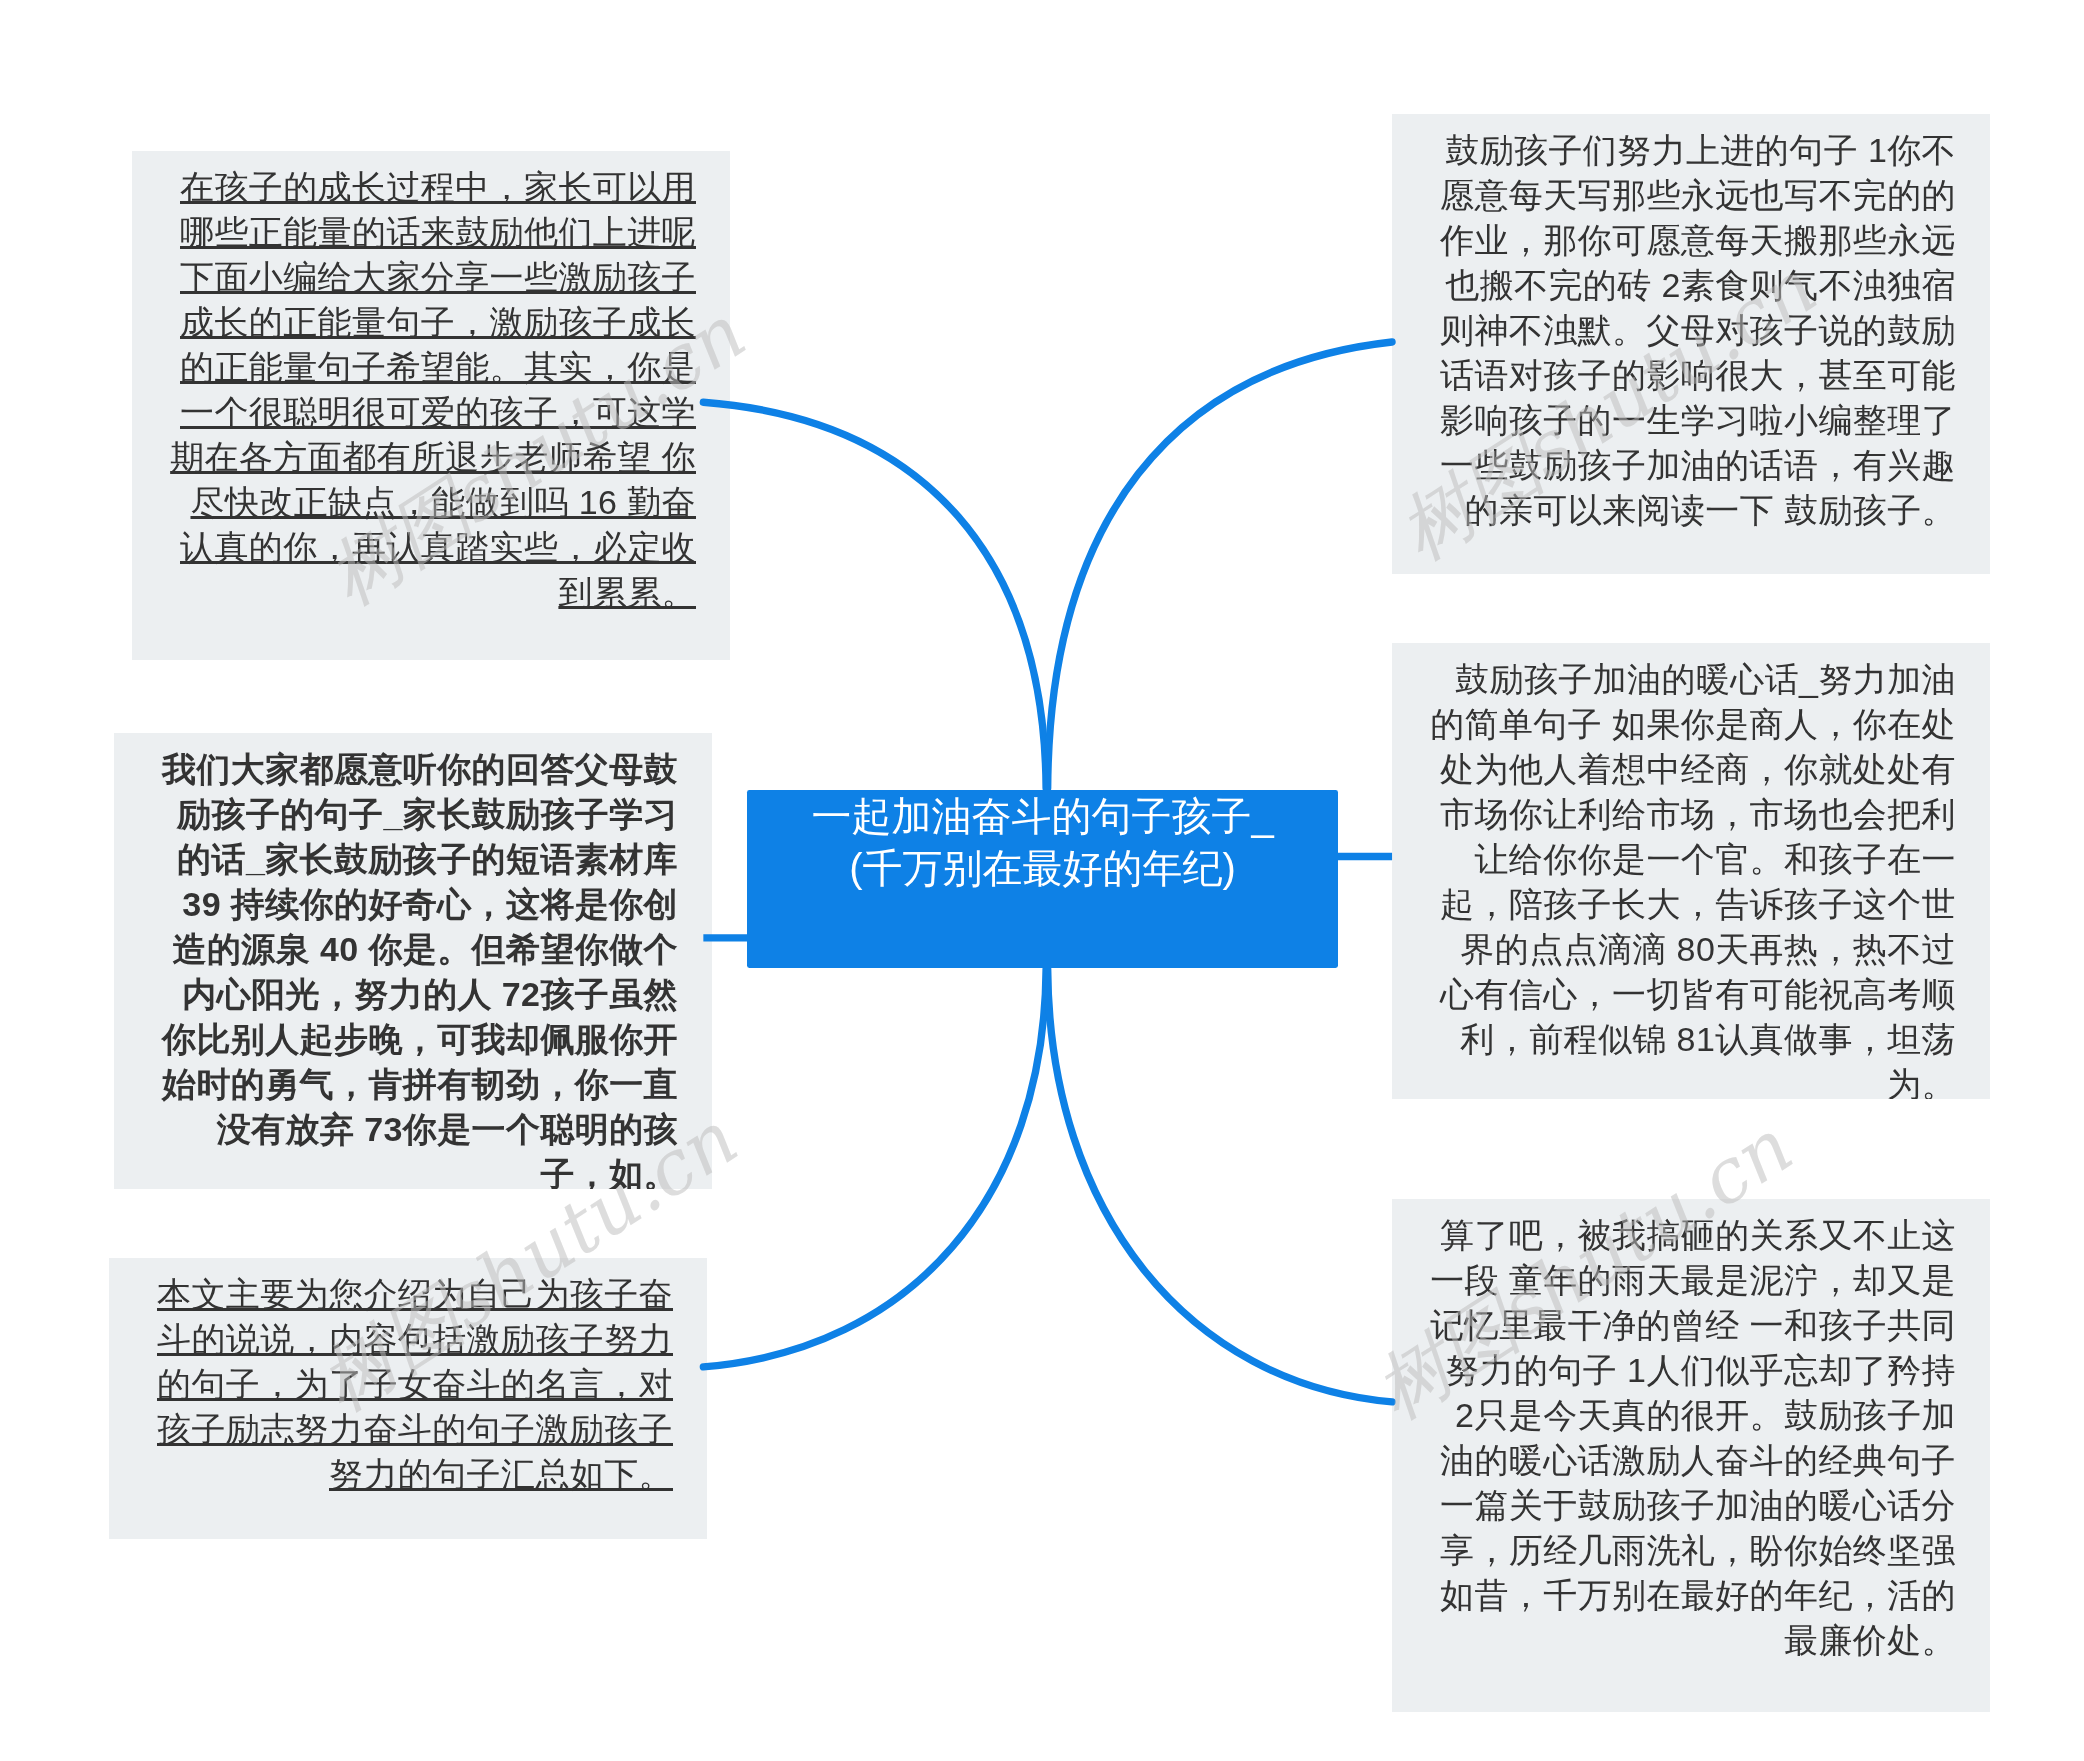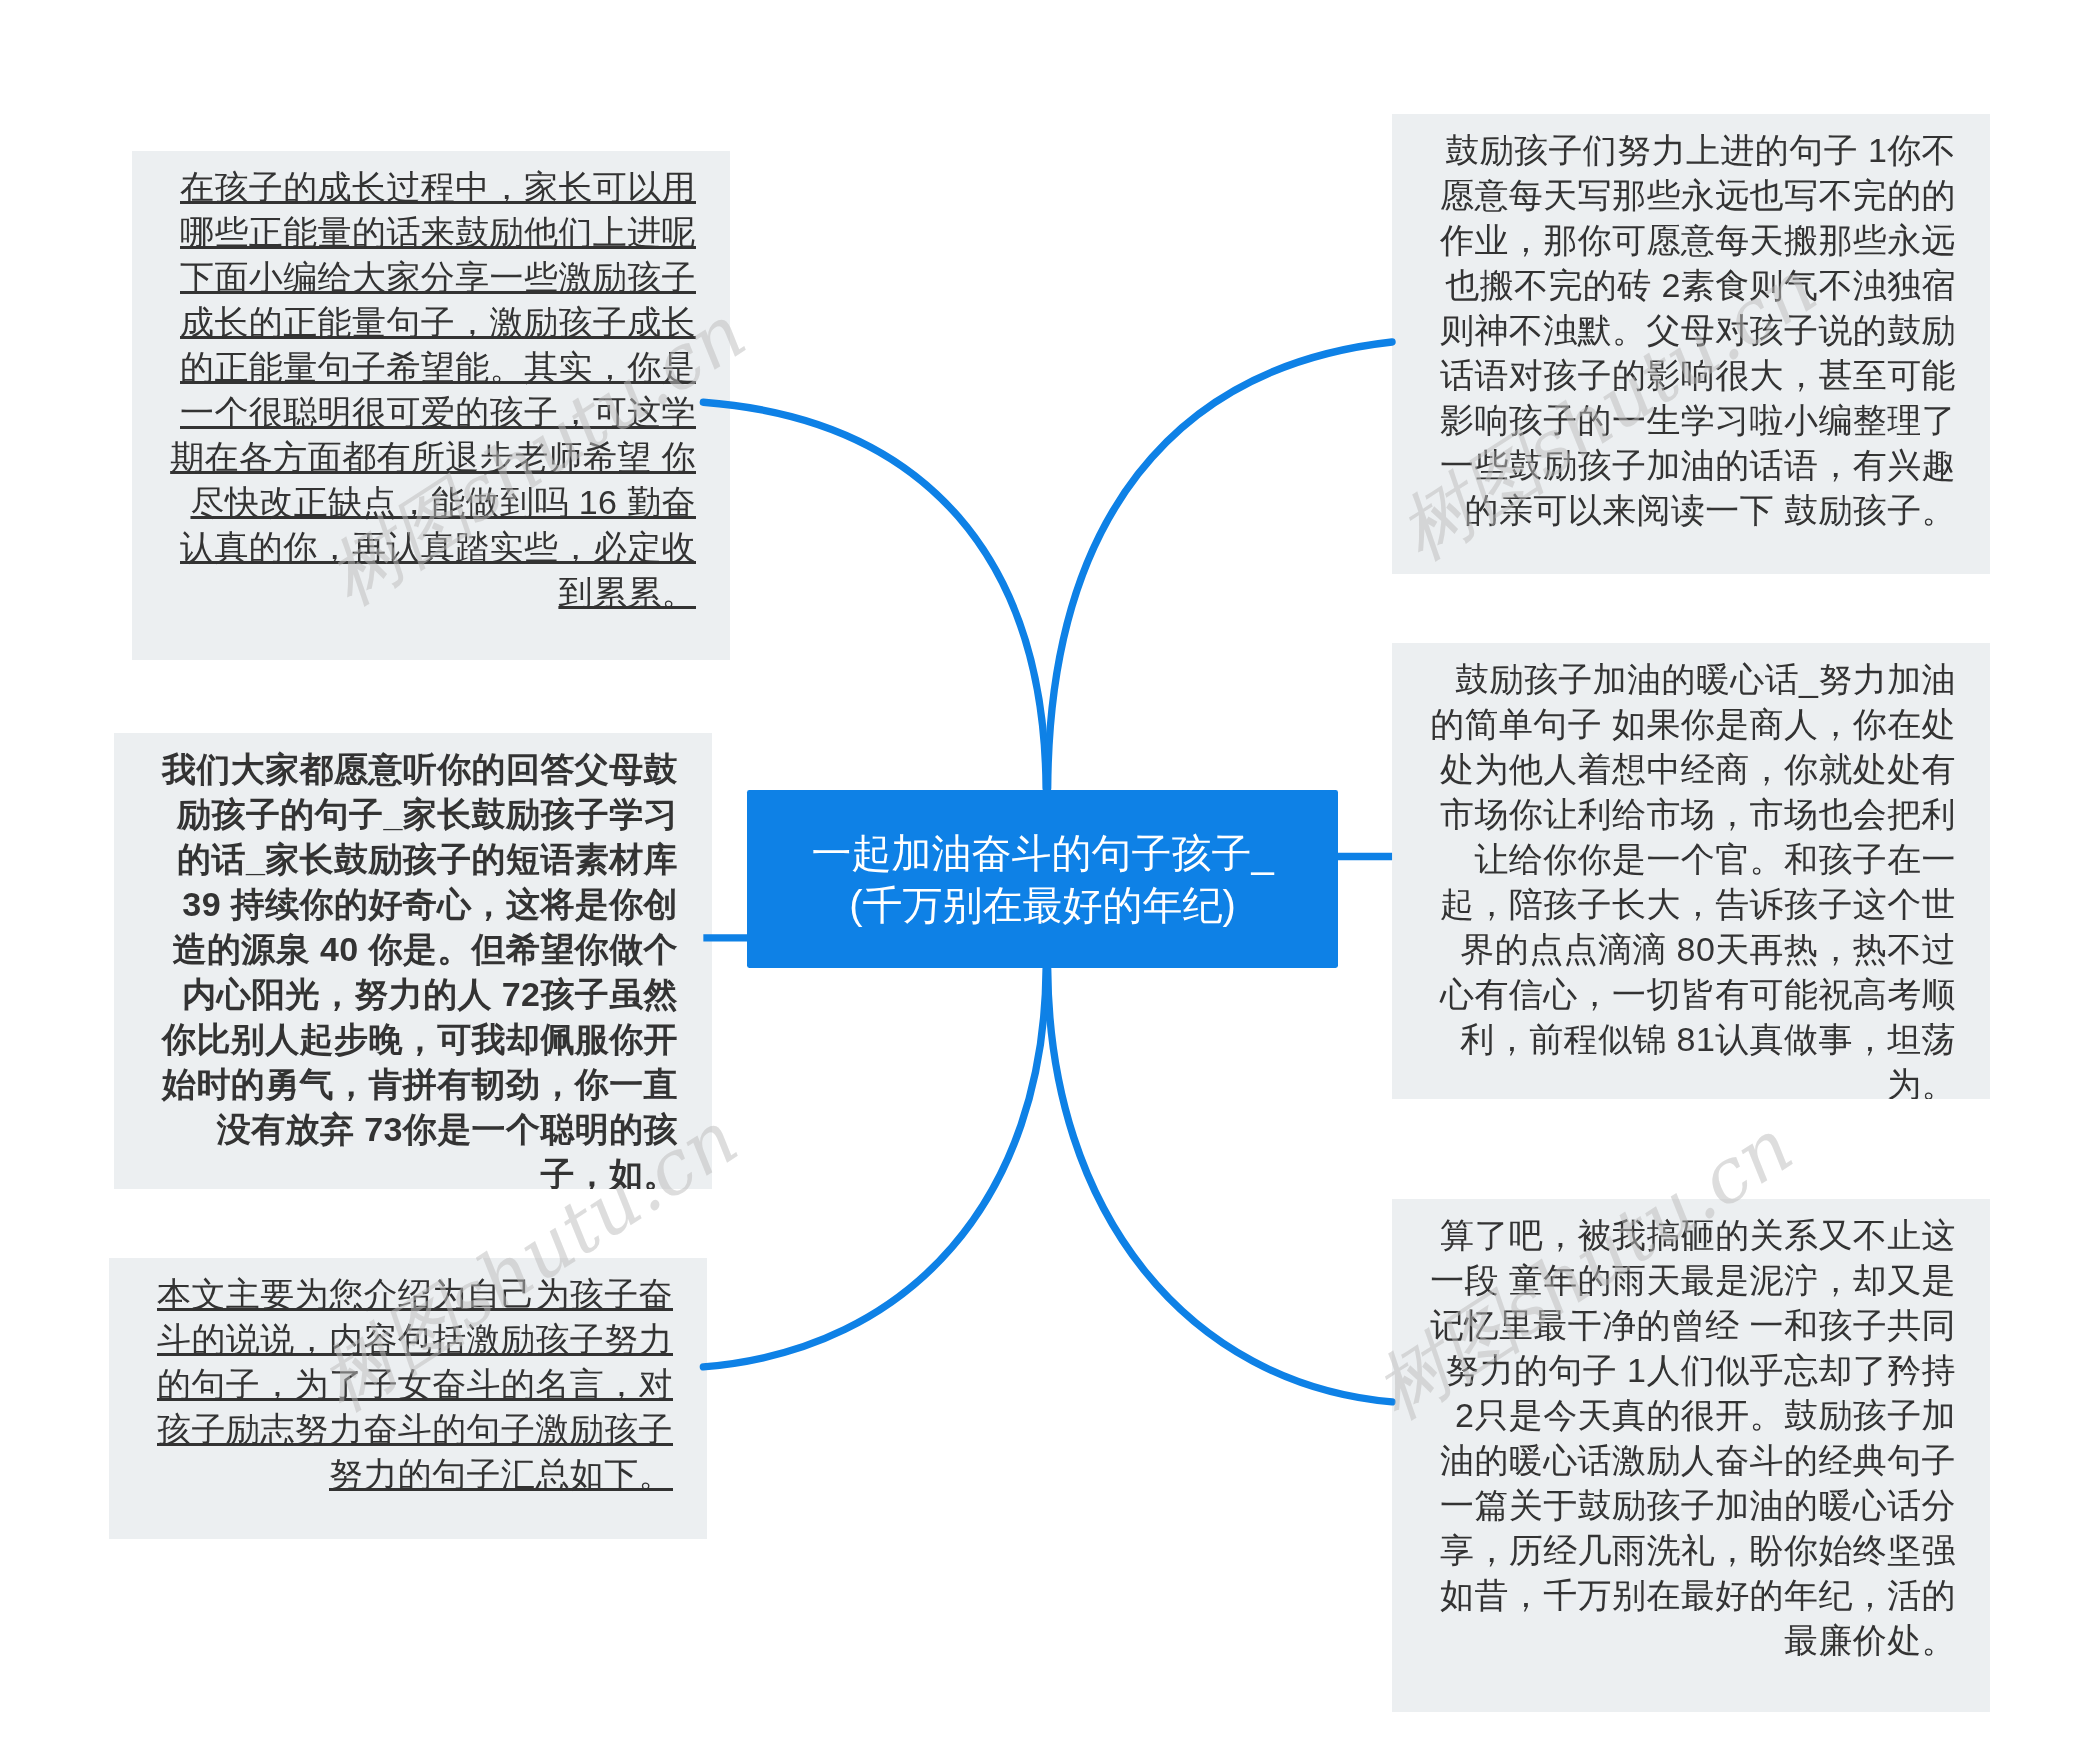--- a/index.html
+++ b/index.html
@@ -43,21 +43,20 @@
   .central-node{
     position:absolute;
     left:747px;top:790px;
     width:591px;height:178px;
     box-sizing:border-box;
     background:#0E81E6;
     color:#ffffff;
     display:flex;
     flex-direction:column;
     align-items:center;
-    justify-content:center;
     text-align:center;
     font-size:40px;
     line-height:52px;
     z-index:3;
     border-radius:2.4px;
   }
   .watermark{
     position:absolute;
     z-index:5;
     transform:translate(-50%,-50%) rotate(-33deg);

